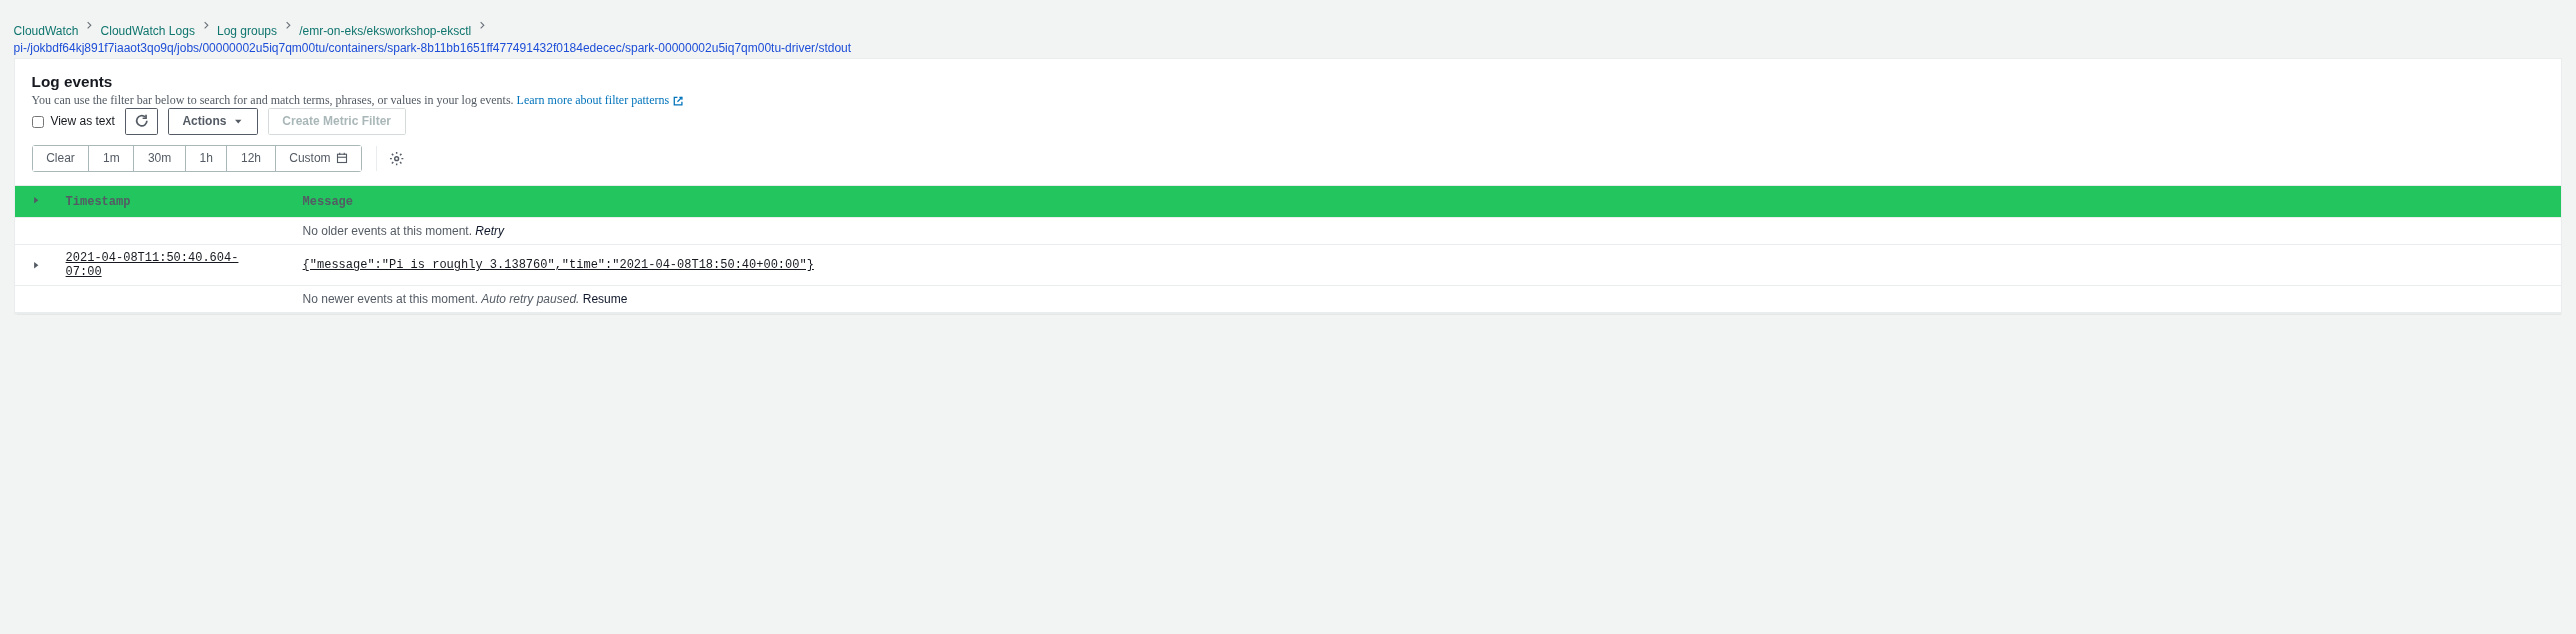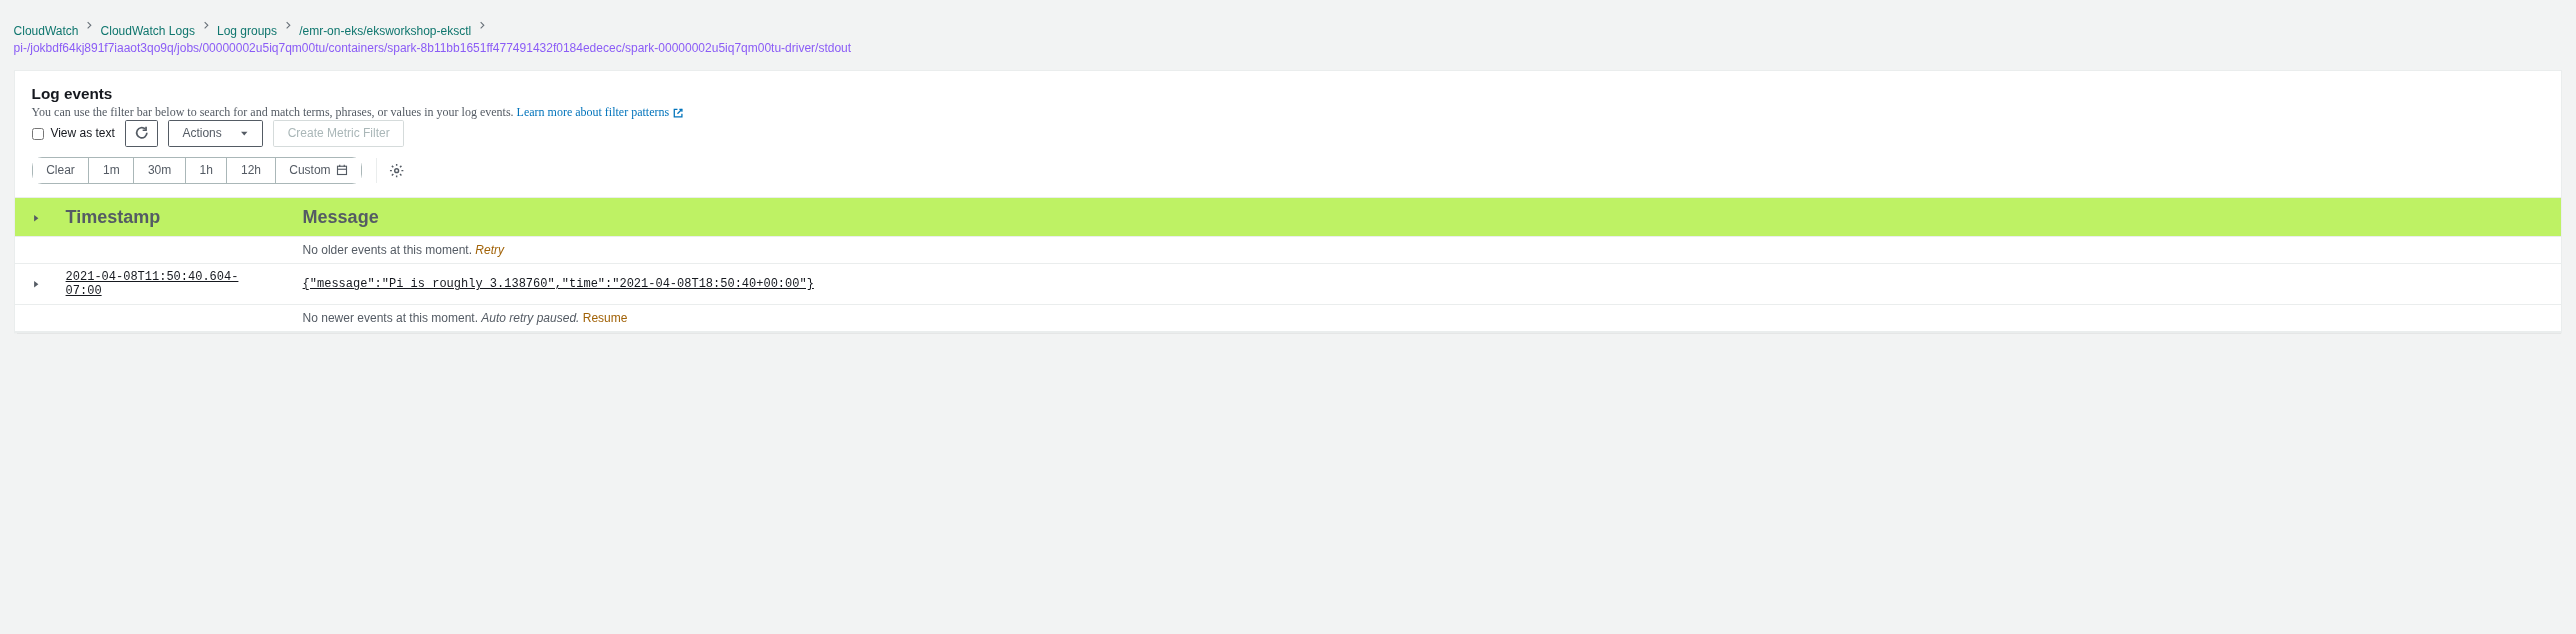--- a/index.html
+++ b/index.html
@@ -14,23 +14,23 @@
     display: flex;
     flex-wrap: wrap;
     align-items: center;
     gap: 6.8px;
     font-size: 12px;
     margin-bottom: 3.4px;
   }
   .breadcrumb a { color: #0f766e; text-decoration: none; cursor: pointer; margin-top: 12px; }
   .breadcrumb .sep { color: #687078; display: inline-flex; }
   .breadcrumb-current {
-    color: #8b5cf6;
-    font-size: 12px;
-    margin-bottom: 15px;
+    color: #1d4ed8;
+    font-size: 12px;
+    margin-bottom: 3px;
     word-break: break-all;
   }
   .panel {
     background: #fff;
     border: 0.8px solid #eaeded;
     box-shadow: 0 0.8px 0.8px rgba(0,0,0,0.05);
   }
   .panel-header {
     display: flex;
     align-items: flex-start;
@@ -49,26 +49,26 @@
     gap: 10.2px;
   }
   .checkbox-wrap { display: flex; align-items: flex-end; gap: 6.8px; }
   .checkbox-wrap input { width: 12px; height: 12px; }
   .btn {
     border: 0.8px solid #545b64;
     background: #fff;
     color: #545b64;
     padding: 5.1px 13.6px;
     font-size: 12px;
-    font-weight: 400;
+    font-weight: 700;
     border-radius: 1.7px;
     cursor: pointer;
     display: inline-flex;
     align-items: center;
-    gap: 18px;
+    gap: 8px;
     height: 27px;
   }
   .btn-icon { padding: 5.1px 8.5px; }
   .btn-disabled {
     border-color: #d5dbdb;
     color: #aab7b8;
     cursor: default;
   }
   .filter-row {
     display: flex;
@@ -95,21 +95,21 @@
     position: absolute;
     left: 6.8px;
     top: 50%;
     transform: translateY(-50%);
     display: flex;
     color: #545b64;
   }
   .time-group {
     display: flex;
     border: 0.8px solid #aab7b8;
-    border-radius: 10px;
+    border-radius: 3px;
     height: 27px;
   }
   .time-btn {
     background: #fff;
     border: none;
     border-right: 0.8px solid #aab7b8;
     padding: 0 13.6px;
     font-size: 12px;
     color: #545b64;
     cursor: pointer;
@@ -125,38 +125,39 @@
     cursor: pointer;
     color: #545b64;
     padding: 5.1px;
     display: flex;
   }
   .table { width: 100%; border-collapse: collapse; }
   .table th {
     text-align: left;
     font-weight: 700;
     color: #545b64;
-    font-size: 18px;
+    font-size: 12px;
     padding: 8.5px 17px;
     border-top: 0.8px solid #eaeded;
     border-bottom: 0.8px solid #eaeded;
-    background: #bef264;
+    background: #22c55e;
+    font-family: Liberation Mono, monospace;
   }
   .table th.expand-col, .table td.expand-col { width: 34px; padding-left: 17px; padding-right: 8.5px; text-align:center; }
   .table th.ts-col, .table td.ts-col { width: 237px; }
   .table td {
     padding: 6px 17px;
     border-bottom: 0.8px solid #eaeded;
     font-size: 12px;
     color: #16191f;
     vertical-align: middle;
   }
   .mono { font-family: Monaco, Menlo, Consolas, "Courier New", monospace; font-size: 11px; text-decoration: underline; }
   .info-row td { color: #545b64; }
-  .link { color: #a16207; cursor: pointer; text-decoration: none; }
+  .link { color: #0f172a; cursor: pointer; text-decoration: none; }
   .italic { font-style: italic; }
   .caret { display:inline-flex; color:#545b64; cursor:pointer; }
   svg { display:block; }
 </style>
 </head>
 <body>
 
 <div class="page">
 
   <nav class="breadcrumb">

